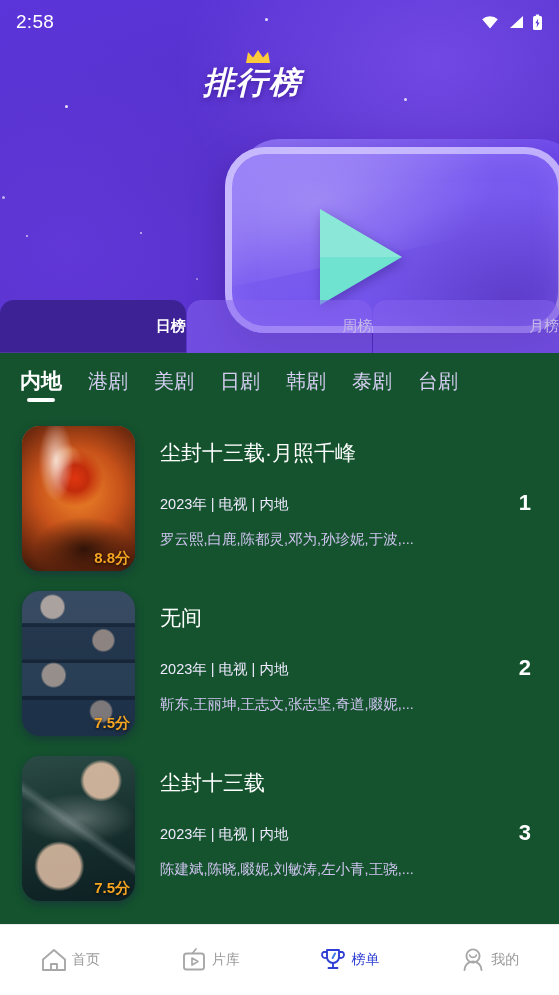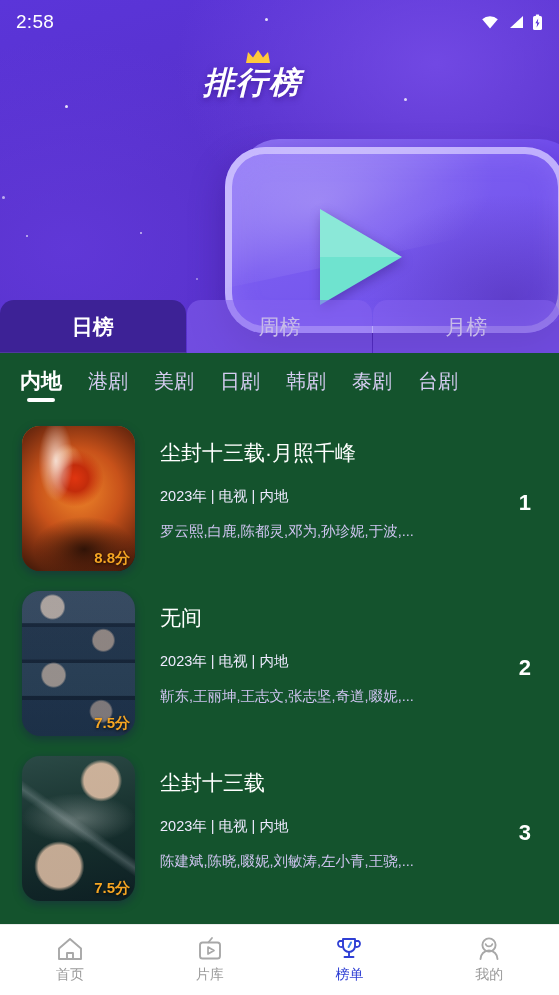--- a/index.html
+++ b/index.html
@@ -89,22 +89,22 @@
     border-bottom:0 solid transparent;
     border-left:82px solid rgba(255,255,255,.20);
   }
 
   
   #period-tabs {
     position:absolute; left:0; top:300px; width:559px; height:53px;
     display:flex; z-index:20;
   }
   .ptab {
-    flex:1; display:flex; align-items:center; justify-content:center;
-    font-size:21px; color:#c7bbe8;
+    flex:1; display:flex; align-items:center; justify-content:flex-end;
+    font-size:15px; color:#c7bbe8;
     border-radius:14px 14px 0 0;
     background:rgba(133,98,238,.55);
     margin-right:1px;
     cursor:pointer;
   }
   .ptab:last-child { margin-right:0; }
   .ptab.active {
     background:#3d2296; color:#ffffff; font-weight:bold;
     box-shadow:0 -1px 0 rgba(255,255,255,.10) inset;
   }
@@ -149,21 +149,21 @@
     position:absolute; right:5px; bottom:3px;
     font-size:15px; color:#f6a623; font-weight:bold;
     text-shadow:0 1px 3px rgba(0,0,0,.85);
   }
   .info { flex:1 1 auto; padding-left:25px; padding-top:13px; min-width:0; }
   .title {
     color:#ffffff; font-size:21px; line-height:1.3;
     white-space:nowrap; overflow:hidden; text-overflow:ellipsis;
   }
   .meta {
-    color:#efeaff; font-size:14.5px; margin-top:21px;
+    color:#efeaff; font-size:14.5px; margin-top:29px;
     white-space:nowrap; overflow:hidden;
   }
   .cast {
     color:#cfc4f0; font-size:14.5px; margin-top:16px;
     white-space:nowrap; overflow:hidden; text-overflow:ellipsis;
     max-width:320px;
   }
   .rank-num {
     position:absolute; right:28px; top:74px;
     color:#ffffff; font-size:22px; font-weight:bold;
@@ -210,21 +210,21 @@
       linear-gradient(35deg, rgba(0,0,0,0) 46%, rgba(220,230,235,.22) 50%, rgba(0,0,0,0) 54%);
   }
 
   
   #bottom-nav {
     position:absolute; left:0; bottom:0; width:559px; height:71px;
     background:#ffffff; display:flex; align-items:center;
     border-top:1px solid #ececec;
   }
   .nav-item {
-    flex:1; display:flex; flex-direction:column; align-items:center;
+    flex:1; display:flex; flex-direction:row; align-items:center;
     justify-content:center; gap:4px; cursor:pointer;
   }
   .nav-label { font-size:14px; color:#9a9a9a; }
   .nav-item.active .nav-label { color:#2f3fd4; }
 </style>
 </head>
 <body>
 
 <div id="hero">
 

